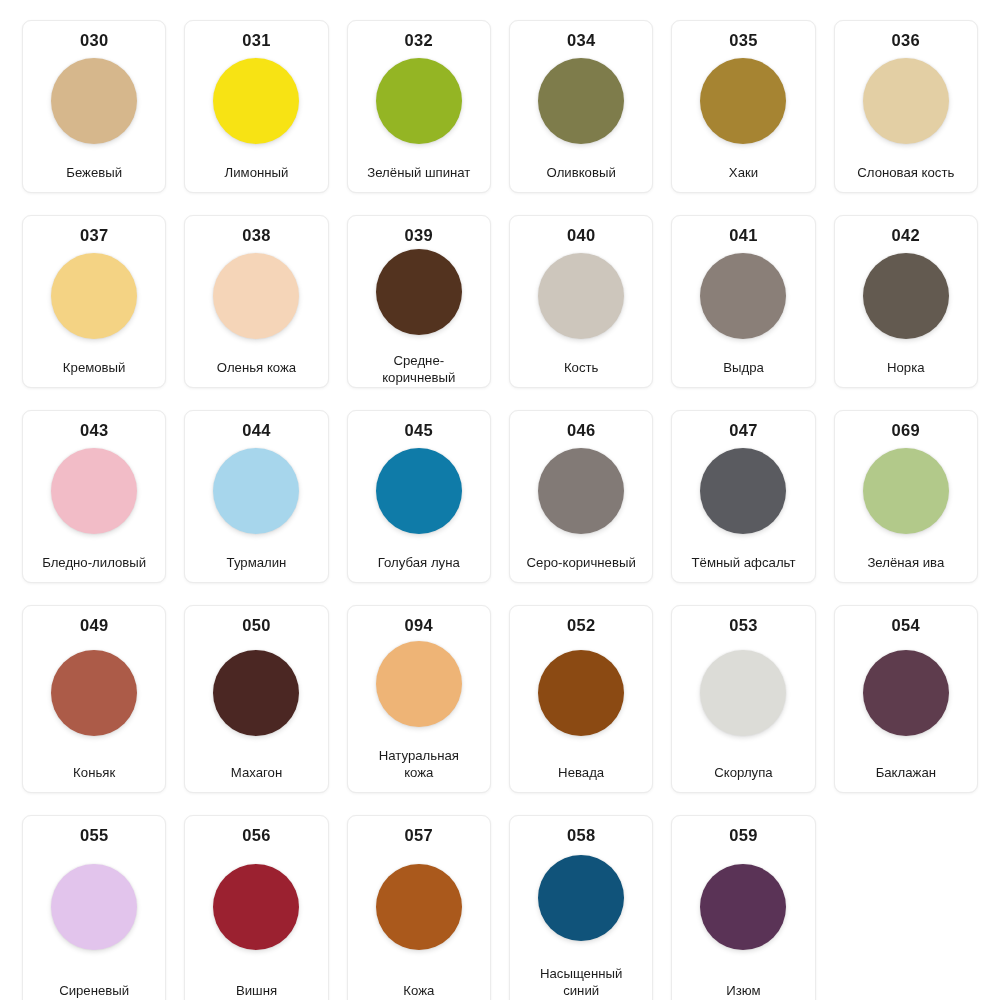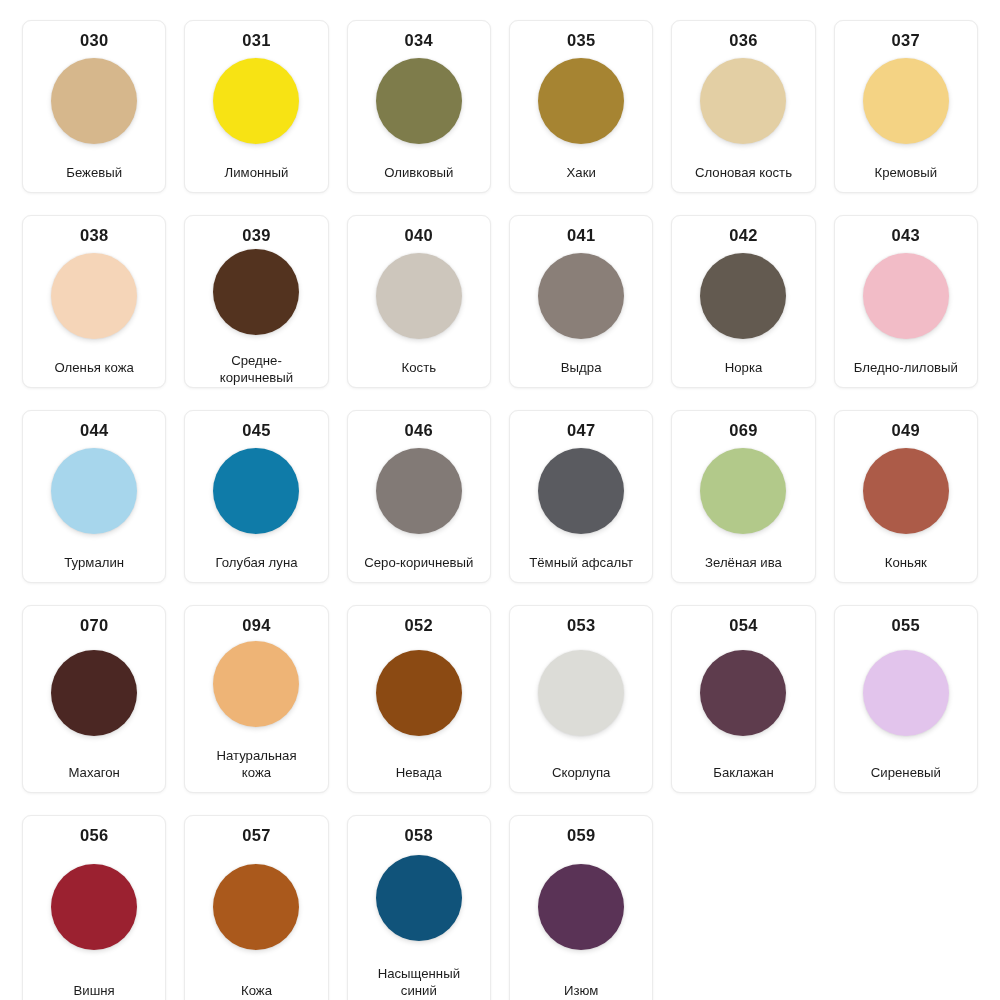--- a/index.html
+++ b/index.html
@@ -83,20 +83,27 @@
       <div class="swatch-name">Бежевый</div>
     </div>
     <div class="swatch-card">
       <div class="swatch-code">031</div>
       <div class="swatch-disc-wrap">
         <div class="swatch-disc" style="background: rgb(247, 227, 20);"></div>
       </div>
       <div class="swatch-name">Лимонный</div>
     </div>
     <div class="swatch-card">
+      <div class="swatch-code">032</div>
+      <div class="swatch-disc-wrap">
+        <div class="swatch-disc" style="background: rgb(148, 181, 36);"></div>
+      </div>
+      <div class="swatch-name">Зелёный шпинат</div>
+    </div>
+    <div class="swatch-card">
       <div class="swatch-code">034</div>
       <div class="swatch-disc-wrap">
         <div class="swatch-disc" style="background: rgb(126, 124, 75);"></div>
       </div>
       <div class="swatch-name">Оливковый</div>
     </div>
     <div class="swatch-card">
       <div class="swatch-code">035</div>
       <div class="swatch-disc-wrap">
         <div class="swatch-disc" style="background: rgb(166, 132, 50);"></div>
@@ -196,21 +203,21 @@
       <div class="swatch-name">Зелёная ива</div>
     </div>
     <div class="swatch-card">
       <div class="swatch-code">049</div>
       <div class="swatch-disc-wrap">
         <div class="swatch-disc" style="background: rgb(172, 91, 72);"></div>
       </div>
       <div class="swatch-name">Коньяк</div>
     </div>
     <div class="swatch-card">
-      <div class="swatch-code">070</div>
+      <div class="swatch-code">050</div>
       <div class="swatch-disc-wrap">
         <div class="swatch-disc" style="background: rgb(75, 39, 35);"></div>
       </div>
       <div class="swatch-name">Махагон</div>
     </div>
     <div class="swatch-card">
       <div class="swatch-code">094</div>
       <div class="swatch-disc-wrap">
         <div class="swatch-disc" style="background: rgb(238, 180, 118);"></div>
       </div>

